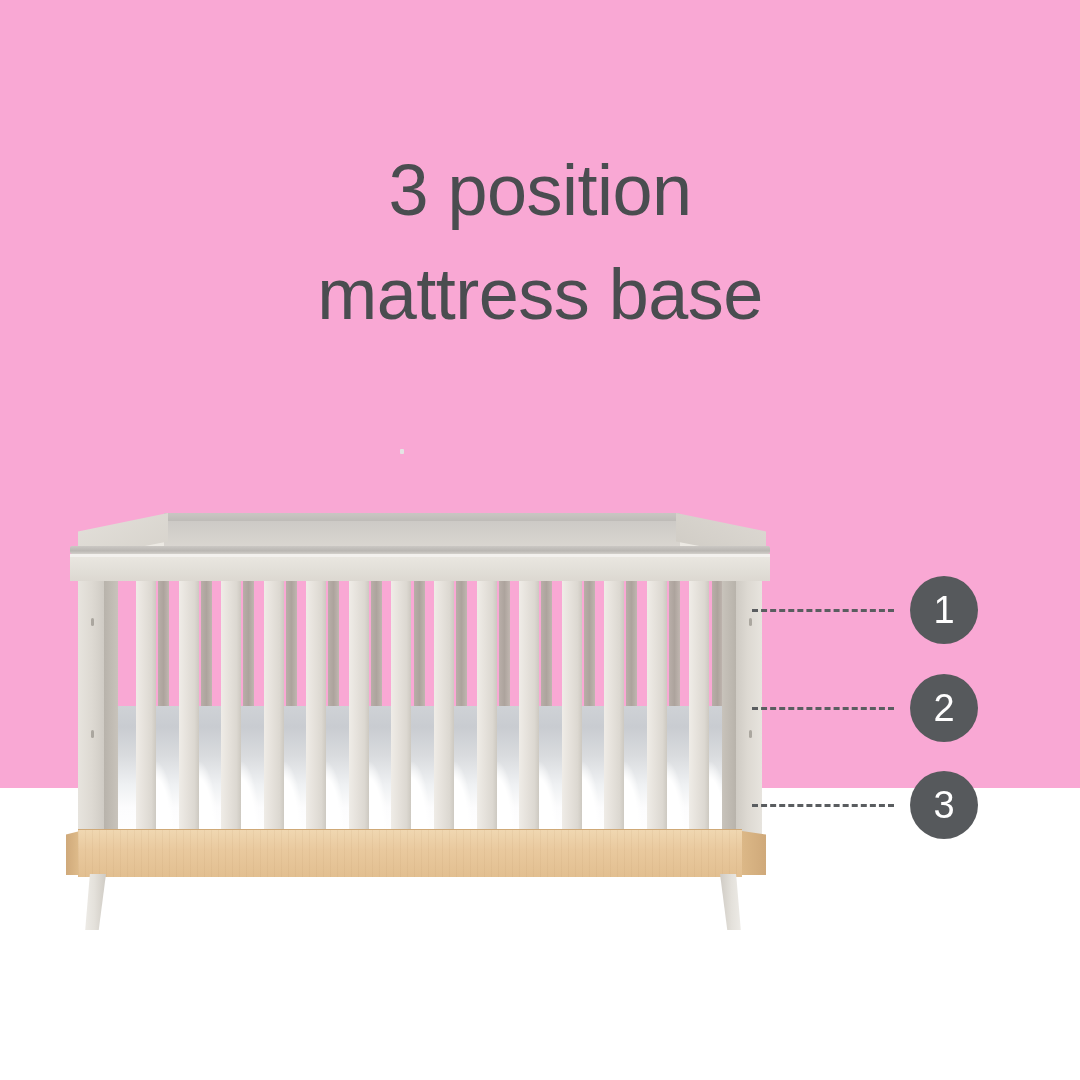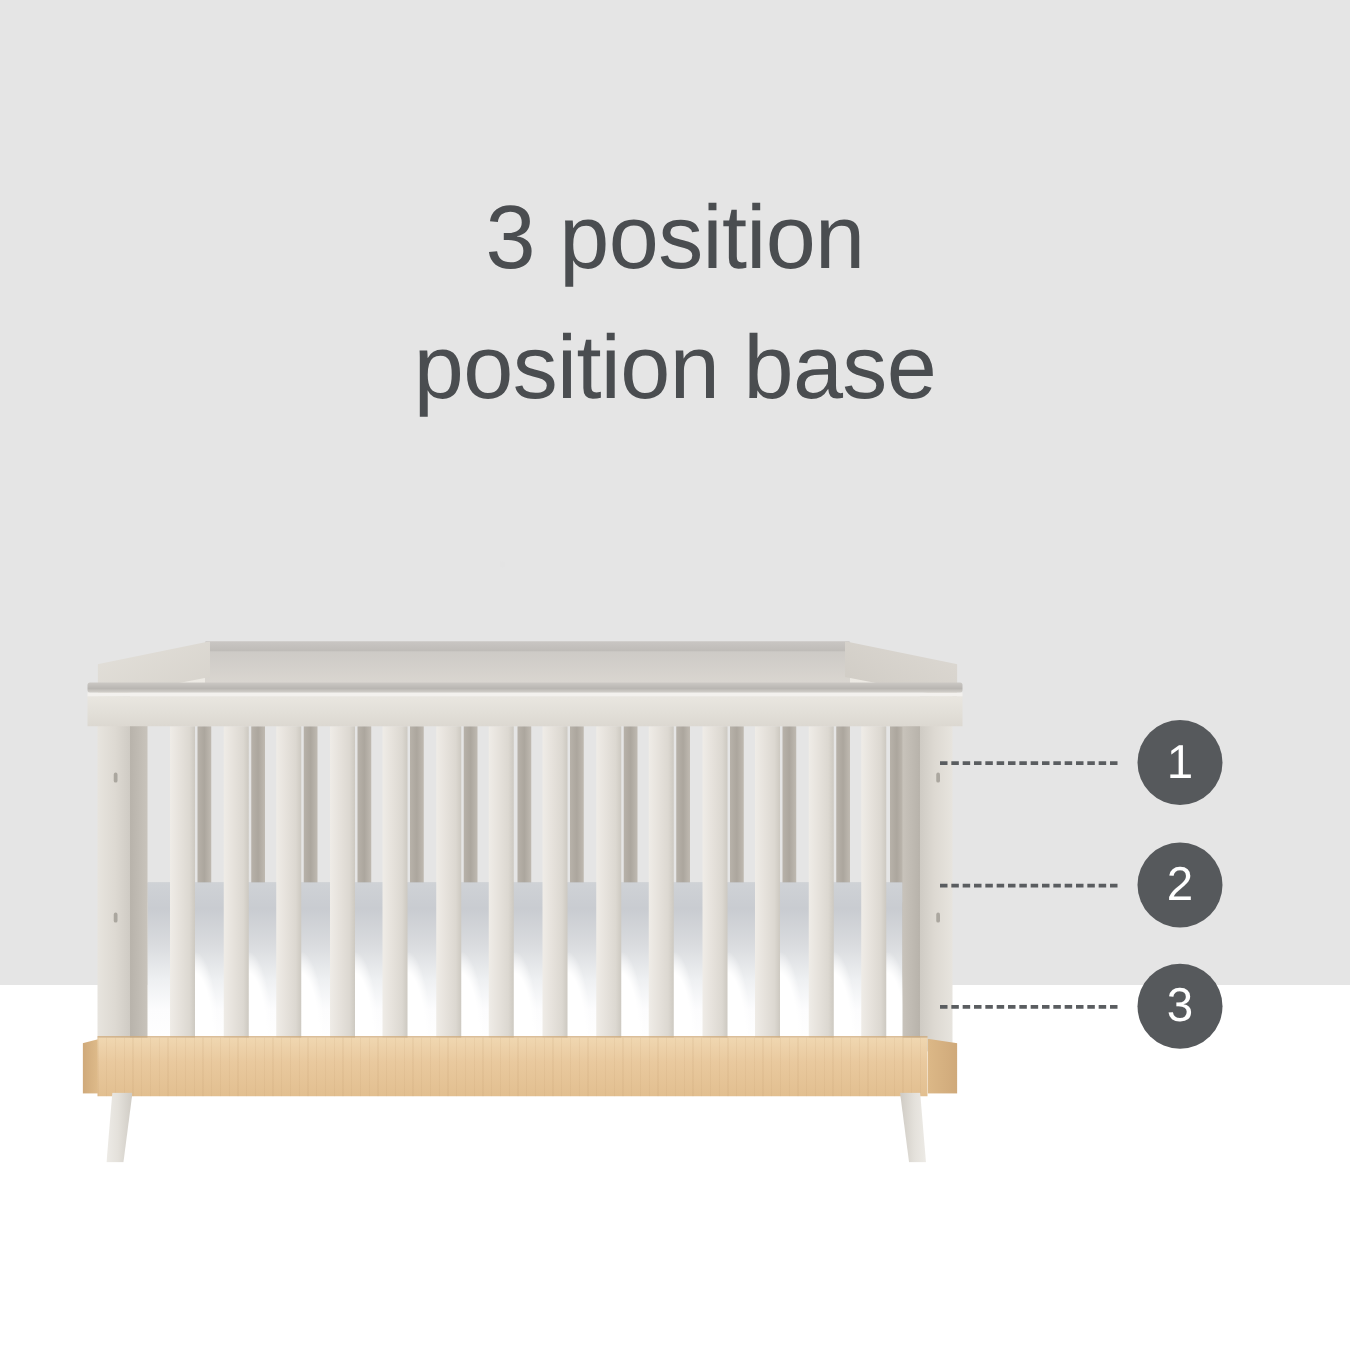--- a/index.html
+++ b/index.html
@@ -13,21 +13,21 @@
     overflow: hidden;
     font-family: "Liberation Sans", sans-serif;
     position: relative;
   }
 
   #stage {
     position: absolute;
     inset: 0;
     width: 1080px;
     height: 788px;
-    background: #e5e5e5;
+    background: #f9a8d4;
   }
 
   
   #heading {
     position: absolute;
     left: 0;
     top: 138px;
     width: 1080px;
     text-align: center;
     color: #4a4d50;
@@ -306,21 +306,21 @@
     font-family: "Liberation Sans", sans-serif;
   }
 </style>
 </head>
 <body>
 
 <div id="stage">
 
   <div id="heading">
     <span class="ln">3 position</span>
-    <span class="ln">position base</span>
+    <span class="ln">mattress base</span>
   </div>
 
   <div id="speck"></div>
 
   <div id="crib">
 
     <div class="tray-floor"></div>
     <div class="back-rail-top"></div>
     <div class="back-rail-inner"></div>
     <div class="tray-left"></div>

